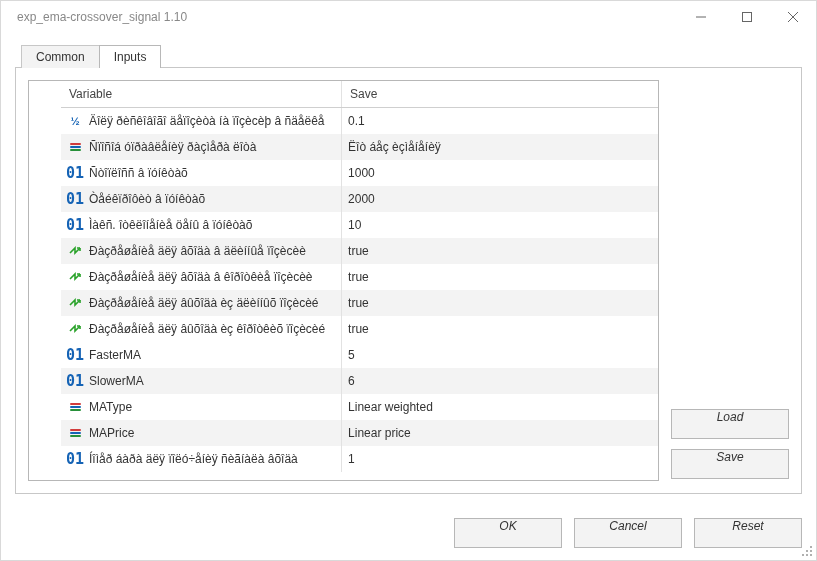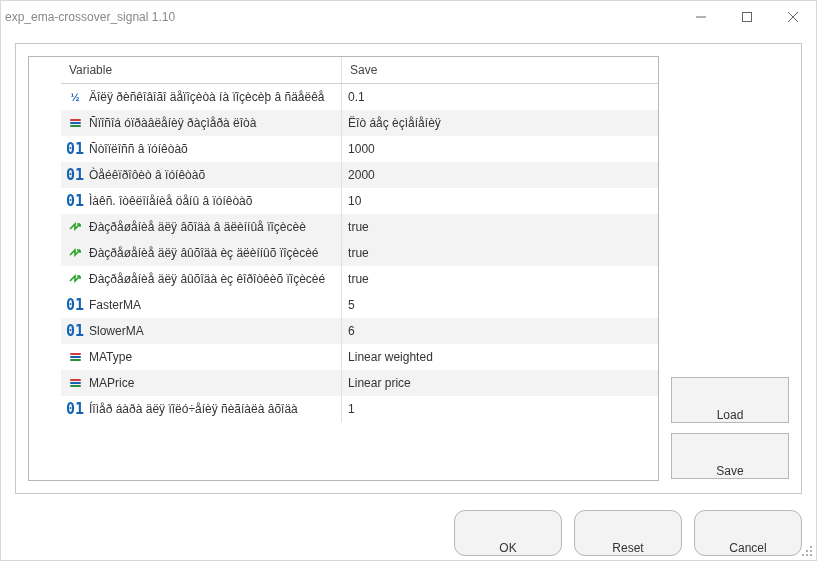--- a/index.html
+++ b/index.html
@@ -1,18 +1,18 @@
 <!DOCTYPE html>
 <html><head>
 <meta charset="utf-8">
 <style>
   * { box-sizing: border-box; }
   html, body { margin: 0; padding: 0; font-family: "Segoe UI", Tahoma, sans-serif; font-size: 12px; color: #333; background: #fff; }
   .window { width: 817px; height: 561px; border: 1px solid #d9d9d9; position: relative; background: #fff; display: flex; flex-direction: column; }
-  .titlebar { height: 32px; display: flex; align-items: center; padding-left: 4px; color: #888; font-size: 12px; }
+  .titlebar { height: 32px; display: flex; align-items: center; padding-left: 16px; color: #888; font-size: 12px; }
   .titlebar-spacer { flex: 1; }
   .titlebar-controls { display: flex; height: 100%; }
   .titlebar-btn { width: 46px; display: flex; align-items: center; justify-content: center; color: #555; }
   .titlebar-btn svg { stroke: #666; }
   .content { flex: 1; padding: 10px 14px 12px 14px; display: flex; flex-direction: column; overflow: hidden; }
   .tabstrip { display: flex; align-items: flex-end; height: 24px; margin-left: 6px; }
   .tab { border: 1px solid #c7c7c7; border-bottom: none; padding: 4px 14px 4px 14px; font-size: 12px; background: #fff; position: relative; top: 1px; margin-right: -1px; }
   .tab.inactive { background: #f3f3f3; }
   .tab.active { border-color: #b8b8b8; z-index: 2; }
   .tabpanel { border: 1px solid #c7c7c7; flex: 1; padding: 12px; display: flex; gap: 12px; }
@@ -28,23 +28,23 @@
   .ico { width: 16px; height: 16px; display: inline-flex; align-items: center; justify-content: center; flex: 0 0 16px; font-size: 11px; font-weight: bold; }
   .ico-frac { color: #1563b5; }
   .ico-enum { display:flex; flex-direction:column; gap:1px; justify-content:center; }
   .ico-enum span { height:2px; background:#1563b5; width:11px; border-radius:1px; }
   .ico-enum span:nth-child(1){background:#d23c3c;width:11px;}
   .ico-enum span:nth-child(2){background:#1563b5;width:11px;}
   .ico-enum span:nth-child(3){background:#27903a;width:11px;}
   .ico-int { color:#1563b5; font-weight:bold; font-size:15px; font-family: Consolas, monospace; }
   .ico-arrow { color:#2aa22a; }
   .side { width: 118px; display:flex; flex-direction:column; justify-content:flex-end; gap:10px; padding-bottom:2px;}
-  .btn { height:46px; border:1px solid #b7b7b7; background:#f3f3f3; font-size:12px; display:flex; align-items:flex-end; justify-content:center; cursor:pointer; }
+  .btn { height:30px; border:1px solid #b7b7b7; background:#f3f3f3; font-size:12px; display:flex; align-items:flex-start; justify-content:center; cursor:pointer;font-style:italic; }
   .footer { height:54px; display:flex; justify-content:flex-end; align-items:center; gap:12px; padding:0 14px 0 0; }
-  .footer .btn { width:108px;border-radius:11px; }
+  .footer .btn { width:108px; }
   .resize-grip { position:absolute; right:2px; bottom:2px; width:12px; height:12px; }
   .resize-grip svg { display:block; }
 </style>
 </head>
 <body>
 
 <div class="window">
 
   <div class="titlebar">
     <span>exp_ema-crossover_signal 1.10</span>
@@ -63,20 +63,24 @@
       <div class="titlebar-btn">
         <svg width="10" height="10" viewBox="0 0 10 10">
             <line x1="0" y1="0" x2="10" y2="10" stroke-width="1"></line>
             <line x1="10" y1="0" x2="0" y2="10" stroke-width="1"></line>
           </svg>
       </div>
     </div>
   </div>
 
   <div class="content">
+    <div class="tabstrip">
+      <div class="tab inactive"><span>Common</span></div>
+      <div class="tab active"><span>Inputs</span></div>
+    </div>
 
     <div class="tabpanel">
       <div class="table-wrap">
         <table>
           <colgroup>
               <col style="width:47%">
               <col>
             </colgroup>
           <thead>
             <tr>
@@ -141,20 +145,34 @@
                       <svg width="14" height="14" viewBox="0 0 14 14">
                         <path d="M2 9 L7 4 L7 9 L12 4" fill="none" stroke="#2aa22a" stroke-width="1.6"></path>
                         <path d="M12 4 L9 4 M12 4 L12 7" fill="none" stroke="#2aa22a" stroke-width="1.6"></path>
                       </svg>
                     </span>
                     <span>Ðàçðåøåíèå äëÿ âõîäà â äëèííûå ïîçècèè</span>
                   </div>
                 </td>
                 <td><span>true</span></td>
               </tr>
+              <tr>
+                <td class="col-var">
+                  <div class="varcell">
+                    <span class="ico ico-arrow">
+                      <svg width="14" height="14" viewBox="0 0 14 14">
+                        <path d="M2 9 L7 4 L7 9 L12 4" fill="none" stroke="#2aa22a" stroke-width="1.6"></path>
+                        <path d="M12 4 L9 4 M12 4 L12 7" fill="none" stroke="#2aa22a" stroke-width="1.6"></path>
+                      </svg>
+                    </span>
+                    <span>Ðàçðåøåíèå äëÿ âõîäà â êîðîòêèå ïîçècèè</span>
+                  </div>
+                </td>
+                <td><span>true</span></td>
+              </tr>
               <tr class="alt">
                 <td class="col-var">
                   <div class="varcell">
                     <span class="ico ico-arrow">
                       <svg width="14" height="14" viewBox="0 0 14 14">
                         <path d="M2 9 L7 4 L7 9 L12 4" fill="none" stroke="#2aa22a" stroke-width="1.6"></path>
                         <path d="M12 4 L9 4 M12 4 L12 7" fill="none" stroke="#2aa22a" stroke-width="1.6"></path>
                       </svg>
                     </span>
                     <span>Ðàçðåøåíèå äëÿ âûõîäà èç äëèííûõ ïîçècèé</span>
@@ -241,24 +259,24 @@
           </div>
       </div>
     </div>
   </div>
 
   <div class="footer">
     <div class="btn">
         <span>OK</span>
       </div>
     <div class="btn">
+        <span>Cancel</span>
+      </div>
+    <div class="btn">
         <span>Reset</span>
-      </div>
-    <div class="btn">
-        <span>Cancel</span>
       </div>
   </div>
 
   <div class="resize-grip">
     <svg width="12" height="12" viewBox="0 0 12 12">
       <g fill="#b0b0b0">
         <rect x="8" y="0" width="2" height="2"></rect>
           <rect x="4" y="4" width="2" height="2"></rect>
           <rect x="8" y="4" width="2" height="2"></rect>
         <rect x="0" y="8" width="2" height="2"></rect>

